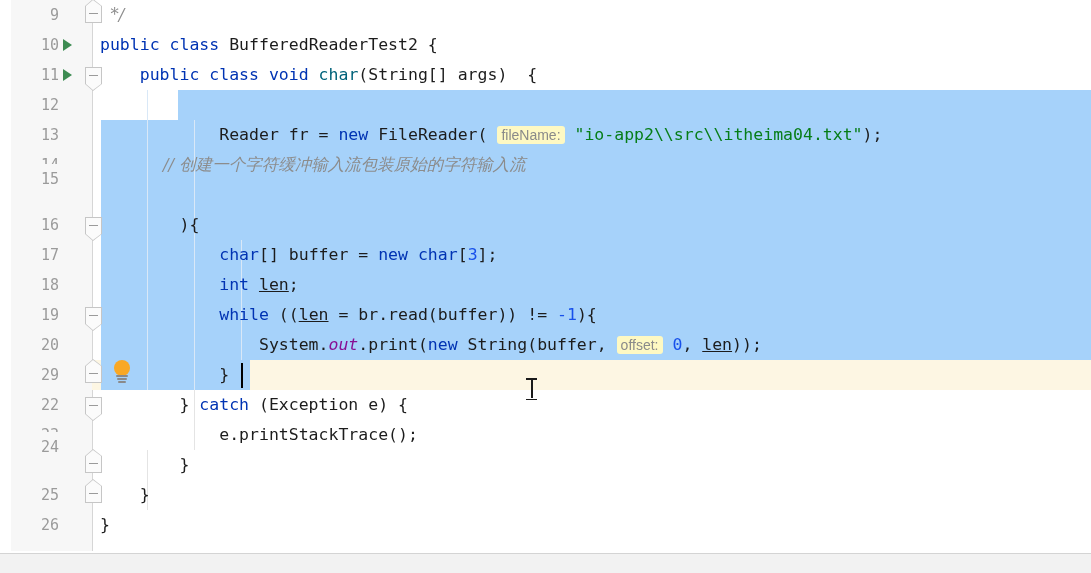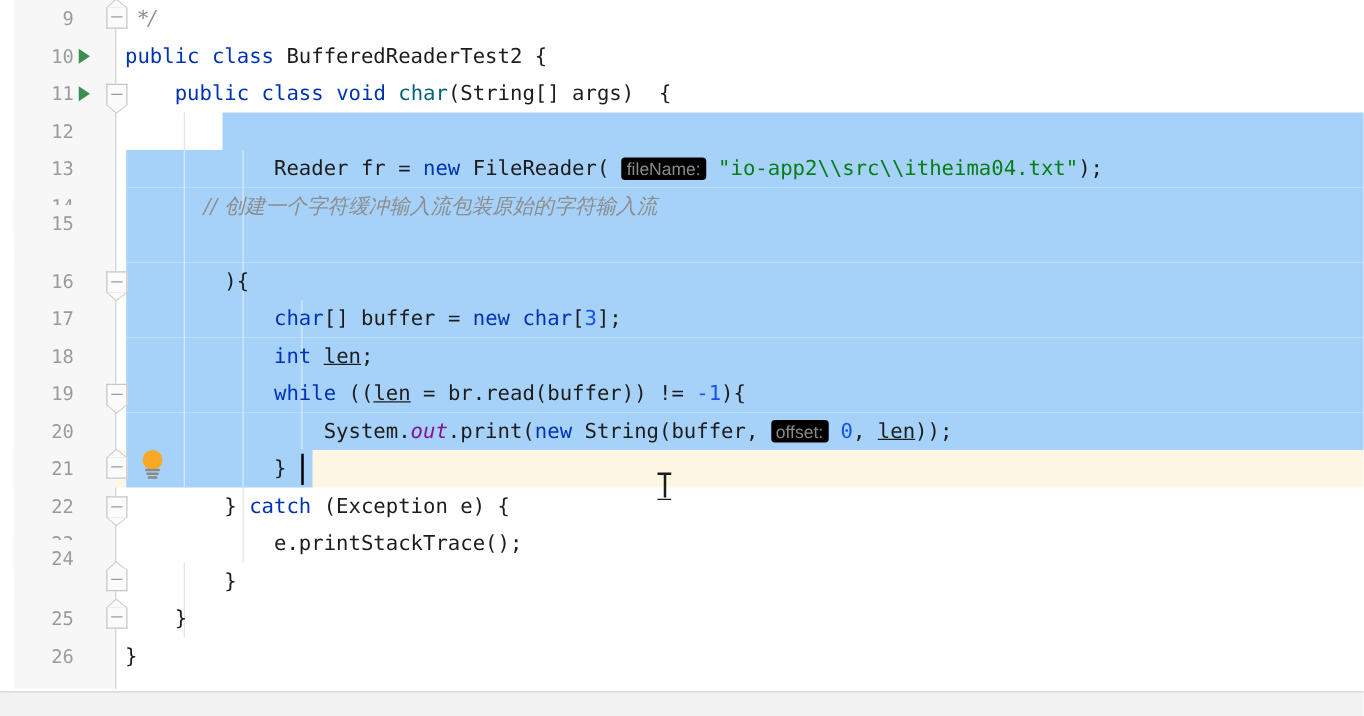--- a/index.html
+++ b/index.html
@@ -52,21 +52,21 @@
   .indent{position:absolute;width:1px;background:#d9e8f7;}
   .indent.plain{background:#e4e4e4;}
 
   .kw{color:#0033b3;}
   .num{color:#1750eb;}
   .str{color:#067d17;}
   .cmt{color:#8c8c8c;font-style:italic;font-family:"DejaVu Serif","Liberation Serif",serif;}
   .meth{color:#00627a;}
   .stat{color:#871094;font-style:italic;}
   .lvar{text-decoration:underline;text-decoration-color:#1c1c1c;}
-  .hint{background:#000000;color:#8a8a8a;border-radius:3px;padding:1px 4px;
+  .hint{background:#fef9c3;color:#8a8a8a;border-radius:3px;padding:1px 4px;
         font-size:14px;font-family:"Liberation Sans",sans-serif;margin-top:29px;}
 
   
   .bulb{position:absolute;width:22px;height:24px;}
   .bulb .glass{position:absolute;left:3px;top:0;width:16px;height:16px;border-radius:50%;background:#f9a825;}
   .bulb .b1{position:absolute;left:5px;top:15px;width:12px;height:2px;background:#8a8a8a;border-radius:1px;}
   .bulb .b2{position:absolute;left:6px;top:18px;width:10px;height:2px;background:#8a8a8a;border-radius:1px;}
   .bulb .b3{position:absolute;left:7px;top:21px;width:8px;height:2px;background:#8a8a8a;border-radius:1px;}
 
   
@@ -164,21 +164,21 @@
         <div class="gutter" style="top: 300px;">
           <div class="lnum">19</div>
         </div>
         <div class="foldmark open tip" style="left: 85px; top: 307px;">
           <div class="tri"></div>
         </div>
         <div class="gutter" style="top: 330px;">
           <div class="lnum">20</div>
         </div>
         <div class="gutter" style="top: 360px;">
-          <div class="lnum">21</div>
+          <div class="lnum">29</div>
         </div>
         <div class="foldmark open cap" style="left: 85px; top: 366px;">
           <div class="tri"></div>
         </div>
         <div class="gutter" style="top: 390px;">
           <div class="lnum">22</div>
         </div>
         <div class="foldmark open tip" style="left: 85px; top: 397px;">
           <div class="tri"></div>
         </div>

